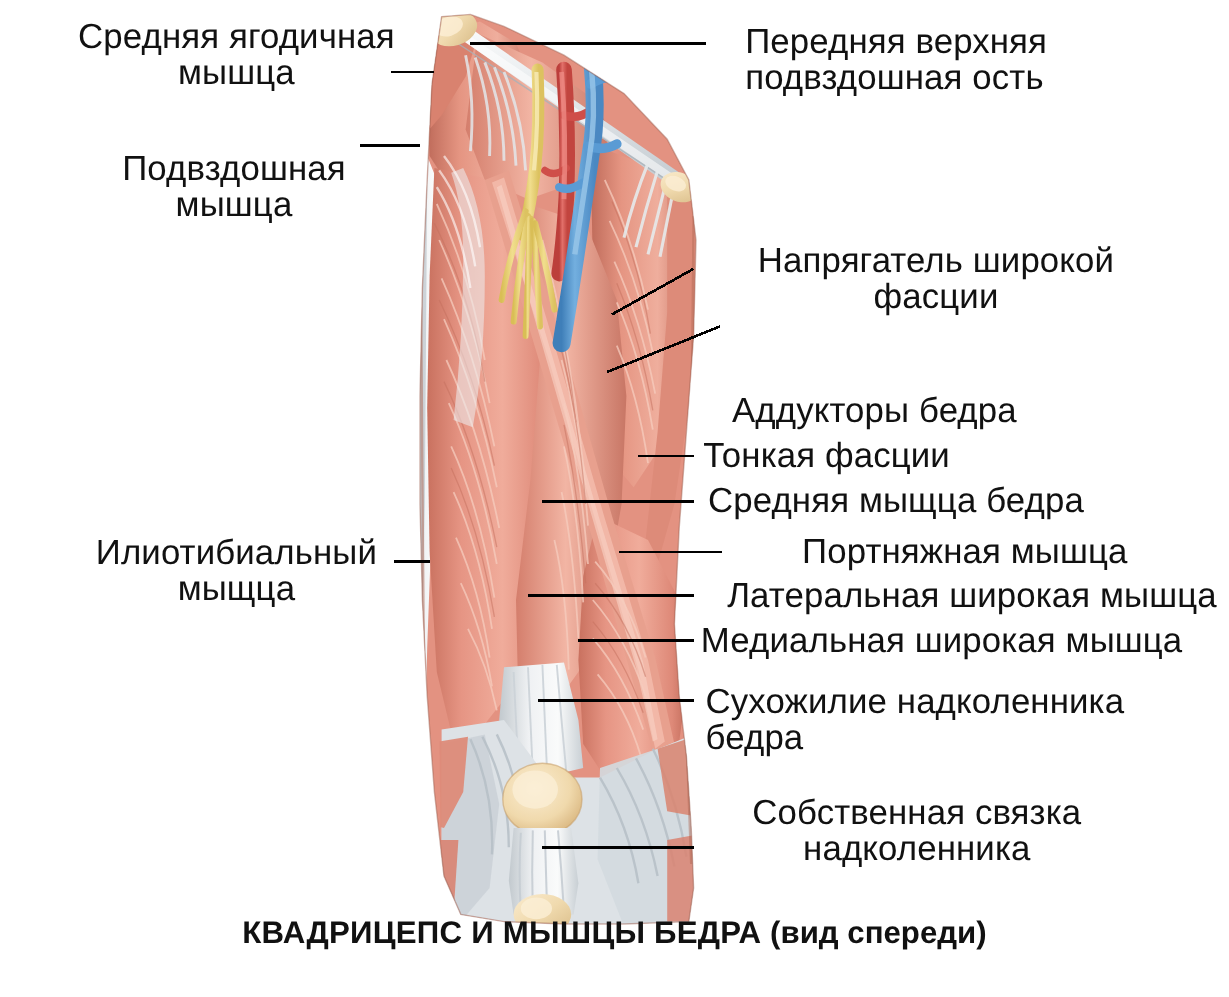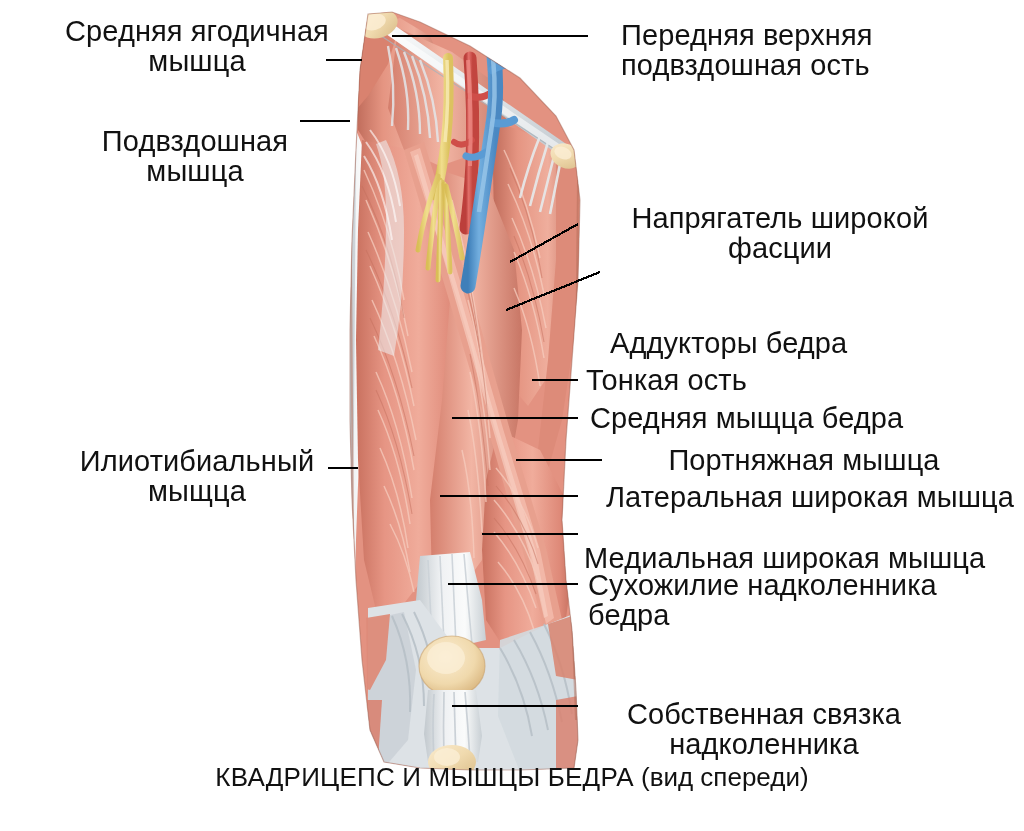--- a/index.html
+++ b/index.html
@@ -19,22 +19,22 @@
     white-space:pre-line;
     letter-spacing:0.1px;
   }
   .lbl.right{text-align:left;}
   .lbl.left{text-align:center;}
   .lbl.ctr{text-align:center;}
   #caption{
     position:absolute;left:0;top:762px;width:1024px;
     text-align:center;font-size:26px;color:#111111;
   }
-  #caption b{font-weight:normal;letter-spacing:0.2px;}
-  #caption span.sub{font-weight:normal;}
+  #caption b{font-weight:bold;letter-spacing:0.2px;}
+  #caption span.sub{font-weight:bold;}
   svg{display:block;}
 </style>
 </head>
 <body>
 
 <svg id="figure" viewBox="0 0 1024 831" xmlns="http://www.w3.org/2000/svg">
   <defs>
 
     <linearGradient id="gMus" x1="0" y1="0" x2="1" y2="0">
       <stop offset="0" stop-color="#C9715F"></stop>
@@ -341,30 +341,30 @@
 мыщца</div>
 
 <div class="lbl right" style="left:598px; top:20px;  width:400px;margin-left:23px;">Передняя верхняя
 подвздошная ость</div>
 
 <div class="lbl ctr" style="left:582px; top:203px; width:396px;">Напрягатель широкой
 фасции</div>
 
 <div class="lbl right" style="left:610px; top:290px; width:360px;margin-top:38px;">Аддукторы бедра</div>
 
-<div class="lbl right" style="left:586px; top:365px; width:360px;">Тонкая ость</div>
+<div class="lbl right" style="left:586px; top:365px; width:360px;">Тонкая фасции</div>
 
 <div class="lbl right" style="left:590px; top:403px; width:380px;">Средняя мыщца бедра</div>
 
 <div class="lbl right" style="left:614px; top:445px; width:380px;text-align:center;">Портняжная мышца</div>
 
 <div class="lbl right" style="left:584px; top:482px; width:430px;text-align:right;">Латеральная широкая мышца</div>
 
-<div class="lbl right" style="left:584px; top:519px; width:436px;margin-top:24px;">Медиальная широкая мышца</div>
+<div class="lbl right" style="left:584px; top:519px; width:436px;">Медиальная широкая мышца</div>
 
 <div class="lbl right" style="left:588px; top:570px; width:430px;">Сухожилие надколенника бедра</div>
 
-<div class="lbl ctr" style="left:582px; top:663px; width:364px;margin-top:36px;">Собственная связка
+<div class="lbl ctr" style="left:582px; top:663px; width:364px;">Собственная связка
 надколенника</div>
 
 <div id="caption">
   <b>КВАДРИЦЕПС И МЫШЦЫ БЕДРА</b><span> </span><span class="sub">(вид спереди)</span>
 </div>
 
 </body></html>

